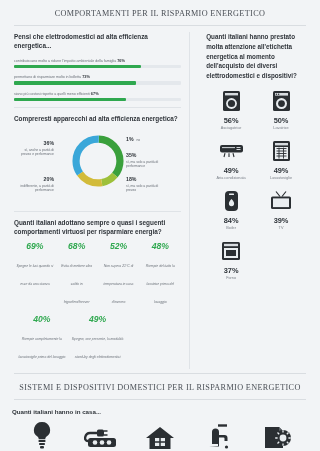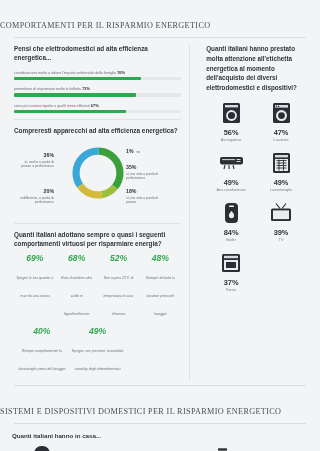--- a/index.html
+++ b/index.html
@@ -4,26 +4,26 @@
 <style>
   * { box-sizing: border-box; margin: 0; padding: 0; }
   body {
     width: 320px; height: 451px;
     background: #f2f4f6;
     font-family: "Liberation Sans", sans-serif;
     color: #3b3f45;
     overflow: hidden;
   }
   .band-title {
-    text-align: left;
+    text-align: center;
     font-family: "Liberation Serif", serif;
     font-size: 8.2px;
     letter-spacing: 0.35px;
     color: #4a4f56;
-    padding: 21px 0 7px;
+    padding: 9px 0 7px;
   }
   .rule { height: 1px; background: #d9dde1; margin: 0 14px; }
 
   .panel-top { display: flex; padding: 6px 14px 4px; }
   .col-left { width: 60%; padding-right: 8px; }
   .col-right { width: 40%; padding-left: 16px; border-left: 1px solid #dfe3e7; }
 
   .q { font-size: 6.4px; font-weight: bold; color: #2f343a; line-height: 1.45; }
   .q-right { font-size: 6.3px; font-weight: bold; color: #2f343a; line-height: 1.55; }
 
@@ -197,21 +197,21 @@
           <div class="ic">
             <svg width="19" height="22" viewBox="0 0 19 22">
                 <rect x="1" y="1" width="17" height="20" rx="1.5" fill="#2b2f33"></rect>
                 <rect x="3" y="3" width="13" height="2.6" fill="#d8dce0"></rect>
                 <circle cx="4.4" cy="4.3" r="0.75" fill="#2b2f33"></circle>
                 <circle cx="6.6" cy="4.3" r="0.75" fill="#2b2f33"></circle>
                 <circle cx="9.5" cy="13.6" r="5.5" fill="#e9edf0"></circle>
                 <circle cx="9.5" cy="13.6" r="3.4" fill="#2b2f33"></circle>
               </svg>
           </div>
-          <span class="pct">47%</span>
+          <span class="pct">50%</span>
           <div class="nm">Lavatrice</div>
         </div>
 
         <div class="appl">
           <div class="ic">
             <svg width="25" height="16" viewBox="0 0 25 16">
                 <rect x="1" y="2" width="23" height="7.5" rx="2" fill="#2b2f33"></rect>
                 <rect x="3" y="4.2" width="13" height="0.9" fill="#e9edf0"></rect>
                 <rect x="17.5" y="4" width="4" height="0.9" fill="#e9edf0"></rect>
                 <rect x="17.5" y="6" width="4" height="0.9" fill="#e9edf0"></rect>

